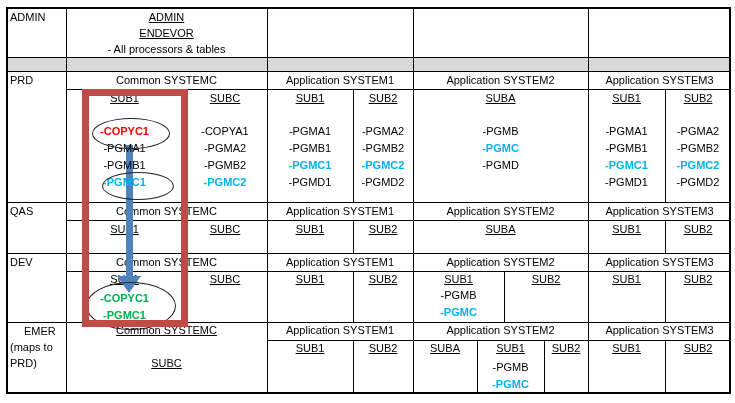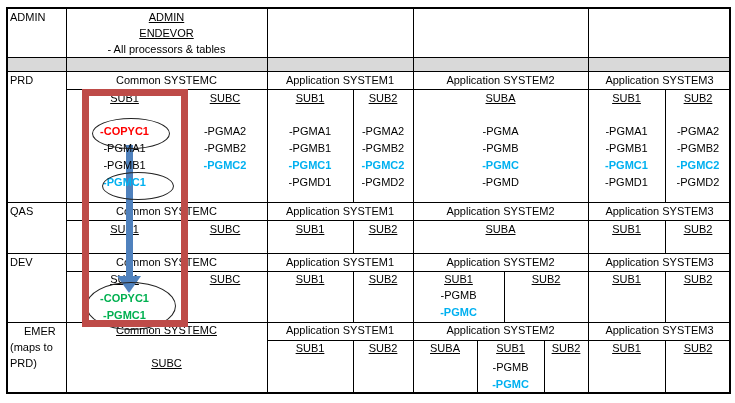--- a/index.html
+++ b/index.html
@@ -81,38 +81,38 @@
   <div class="cell u" style="left:588px;top:91px;width:77px">SUB1</div>
   <div class="cell u" style="left:665px;top:91px;width:66px">SUB2</div>
 
   <div class="list" style="left:66px;top:123px;width:117px">
     <div class="ln red" style="color:var(--red-text)">-COPYC1</div>
     <div class="ln">-PGMA1</div>
     <div class="ln">-PGMB1</div>
     <div class="ln blue" style="color:var(--blue-text)">-PGMC1</div>
   </div>
   <div class="list" style="left:183px;top:123px;width:84px">
+    <div class="ln">-COPYA1</div>
     <div class="ln">-PGMA2</div>
     <div class="ln">-PGMB2</div>
     <div class="ln blue" style="color:var(--blue-text)">-PGMC2</div>
   </div>
   <div class="list" style="left:267px;top:123px;width:86px">
     <div class="ln">-PGMA1</div>
     <div class="ln">-PGMB1</div>
     <div class="ln blue" style="color:var(--blue-text)">-PGMC1</div>
     <div class="ln">-PGMD1</div>
   </div>
   <div class="list" style="left:353px;top:123px;width:60px">
     <div class="ln">-PGMA2</div>
     <div class="ln">-PGMB2</div>
     <div class="ln blue" style="color:var(--blue-text)">-PGMC2</div>
     <div class="ln">-PGMD2</div>
   </div>
   <div class="list" style="left:413px;top:123px;width:175px">
-    <div class="ln">-PGMA</div>
     <div class="ln">-PGMB</div>
     <div class="ln blue" style="color:var(--blue-text)">-PGMC</div>
     <div class="ln">-PGMD</div>
   </div>
   <div class="list" style="left:588px;top:123px;width:77px">
     <div class="ln">-PGMA1</div>
     <div class="ln">-PGMB1</div>
     <div class="ln blue" style="color:var(--blue-text)">-PGMC1</div>
     <div class="ln">-PGMD1</div>
   </div>

